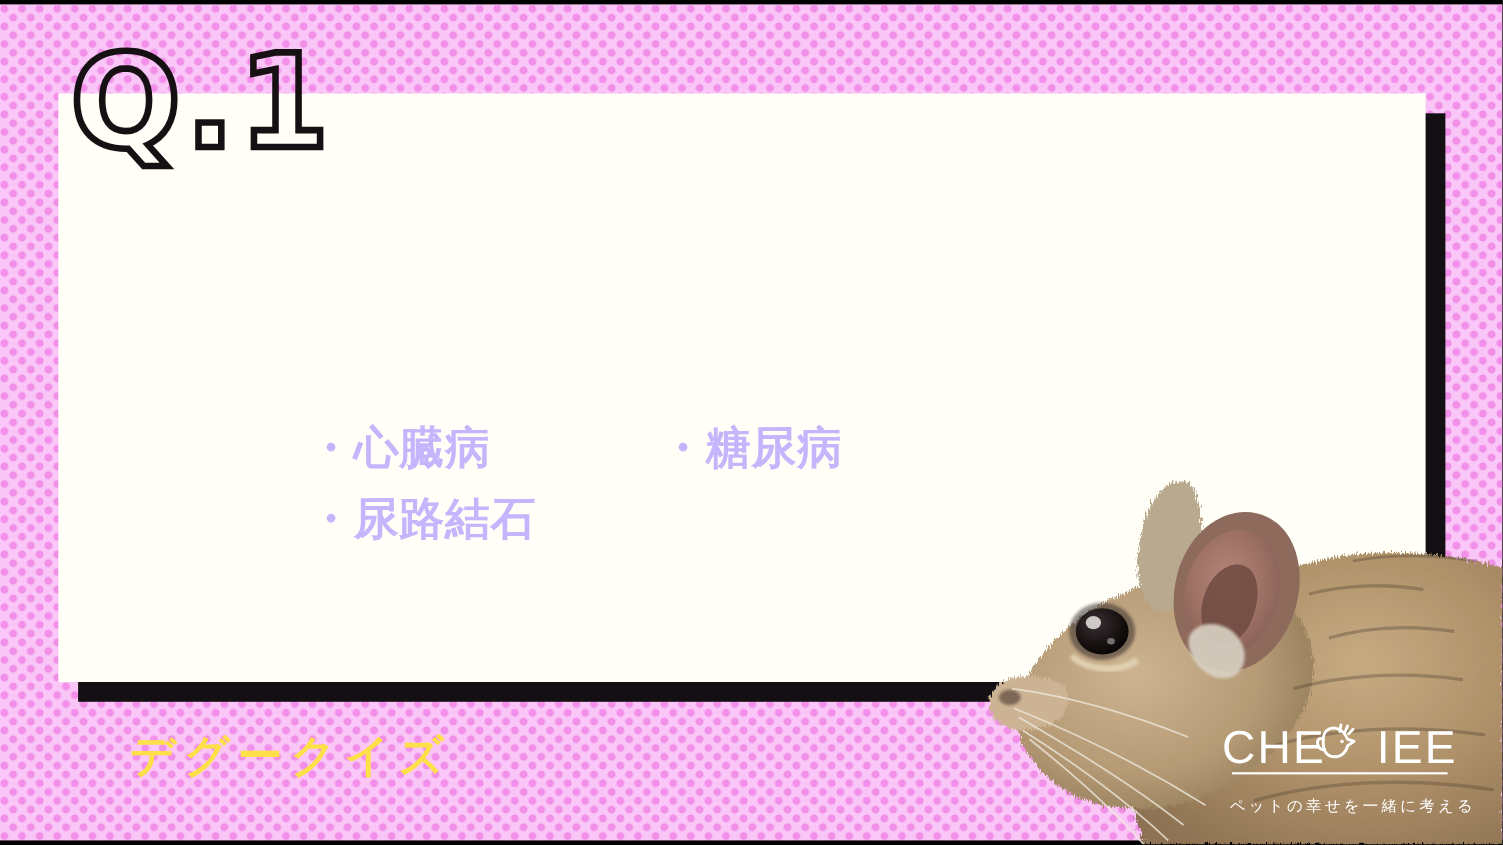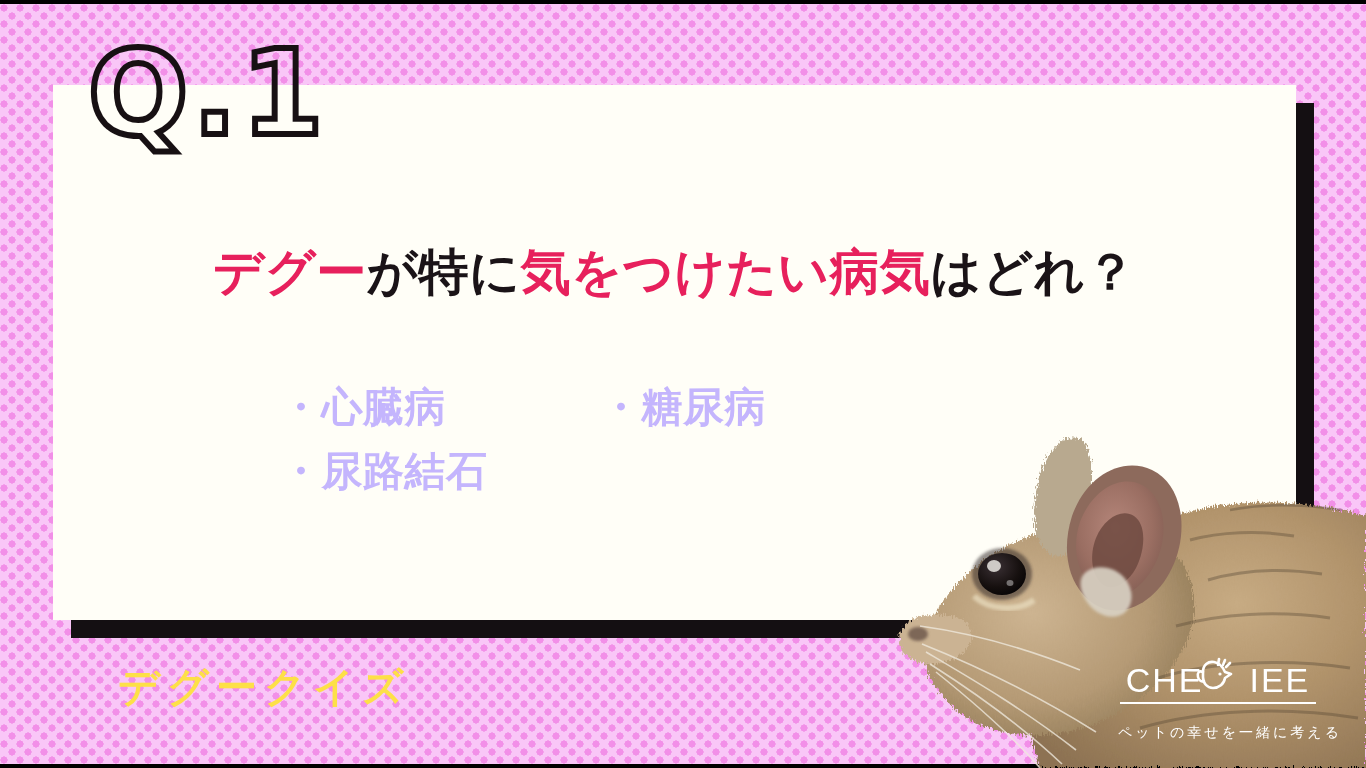--- a/index.html
+++ b/index.html
@@ -65,21 +65,20 @@
     font-size: 118px;
     font-weight: 700;
     letter-spacing: 4px;
     line-height: 1;
     color: transparent;
     -webkit-text-stroke: 6px #171013;
     paint-order: stroke fill;
     white-space: nowrap;
     z-index: 6;
     user-select: none;
-    margin-left: 24px;
   }
 
   
   #question {
     position: absolute;
     left: 53px;
     top: 244px;
     width: 1243px;
     text-align: center;
     font-size: 50px;
@@ -148,21 +147,21 @@
     color: #ffffff;
   }
   #logo-word {
     position: relative;
     height: 44px;
     display: flex;
     align-items: center;
     justify-content: center;
   }
   .logo-letters {
-    font-size: 34px;
+    font-size: 42px;
     font-weight: 400;
     letter-spacing: 2px;
     line-height: 1;
     color: #ffffff;
   }
   #logo-dog {
     position: absolute;
     left: 72px;
     top: -2px;
     width: 46px;
@@ -195,23 +194,20 @@
 <div id="slide">
 
   <div id="dot-bg"></div>
 
   <div id="card-shadow"></div>
 
   <div id="card"></div>
 
   <div id="qnum">Q.1</div>
 
-  <div id="question">
-    <span class="hl">デグー</span><span>が特に</span><span class="hl">気をつけたい病気</span><span>はどれ？</span>
-  </div>
 
   <div id="options">
     <div class="option"><span>・</span><span>心臓病</span></div>
     <div class="option"><span>・</span><span>糖尿病</span></div>
     <div class="option"><span>・</span><span>尿路結石</span></div>
   </div>
 
   <div id="footer-label">デグークイズ</div>
 
   <div id="degu">

